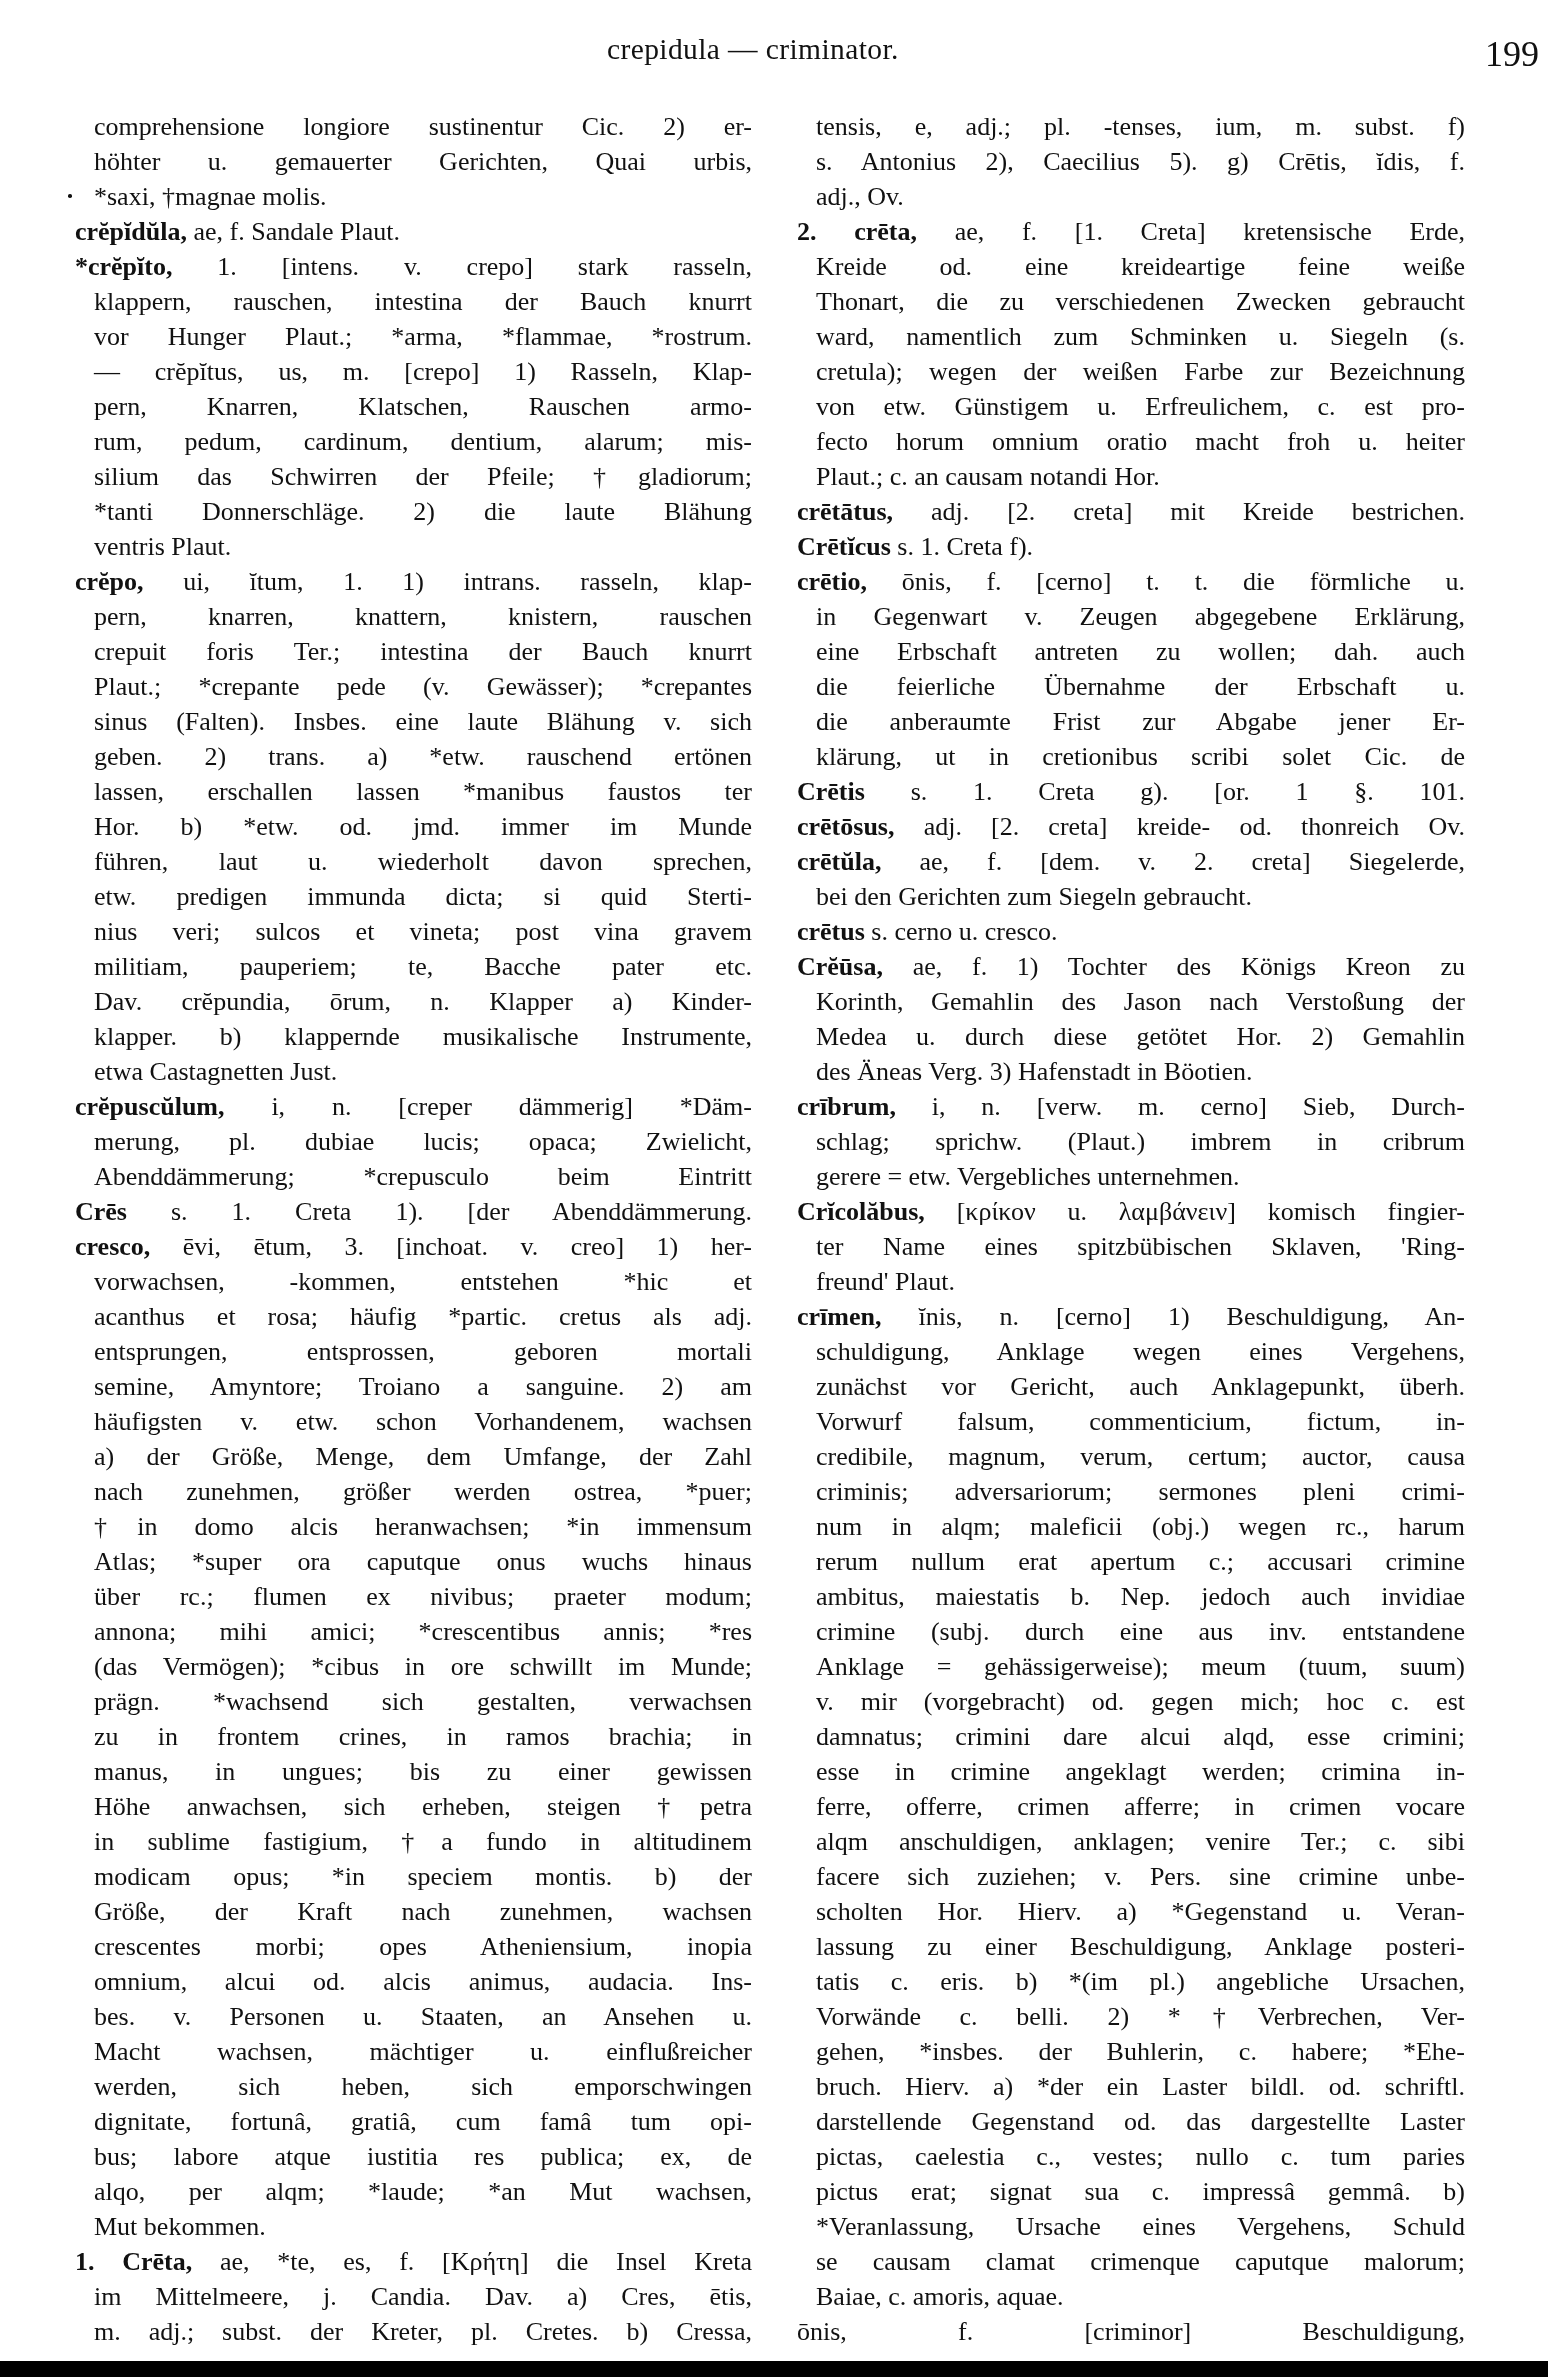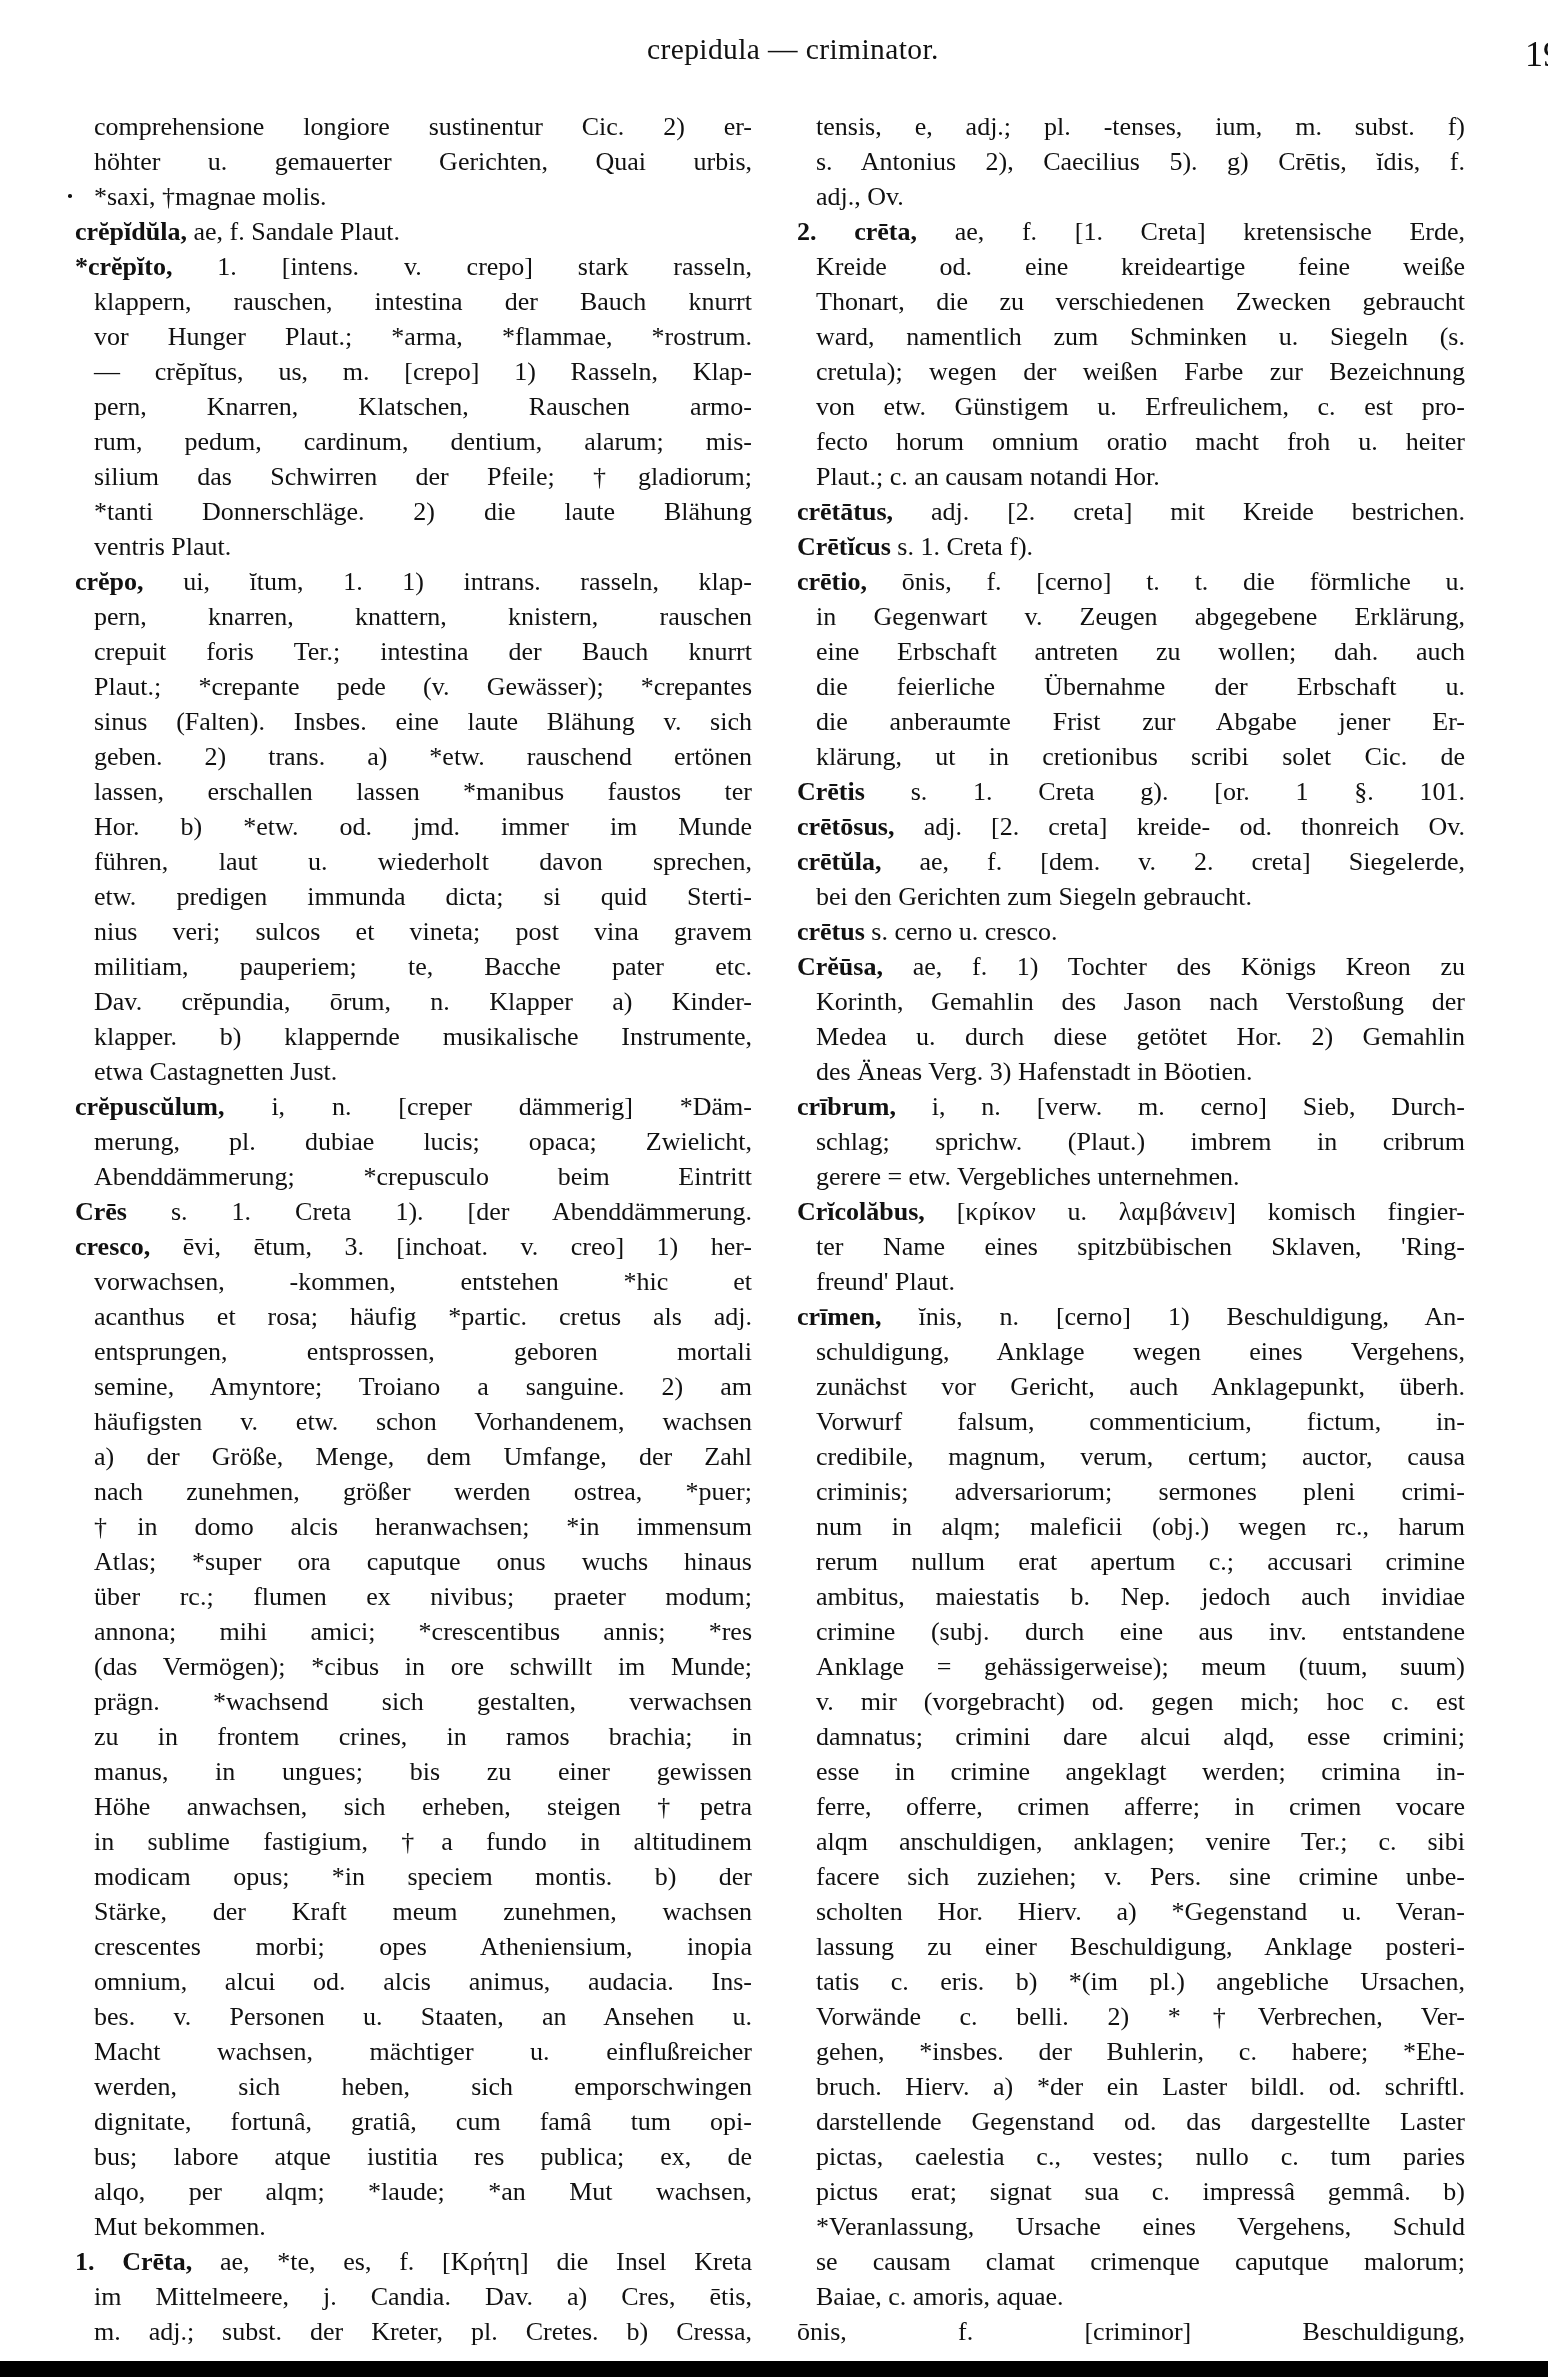--- a/index.html
+++ b/index.html
@@ -1,18 +1,18 @@
 <!DOCTYPE html>
 <html style="font-size:14px"><head>
 <meta charset="utf-8">
 <style>
   html, body { margin: 0; padding: 0; background: #ffffff; }
   body { width: 1549px; height: 2377px; position: relative; overflow: hidden;
          font-family: "Liberation Serif", "DejaVu Serif", serif; color: #111; }
-  .header { position: absolute; top: 33px; left: 0; width: 1405px; height: 43px; margin-left: 40px; }
+  .header { position: absolute; top: 33px; left: 0; width: 1405px; height: 43px; }
   .running-head { position: absolute; left: 607px; top: 0; font-size: 29.5px; letter-spacing: 0.4px; }
   .page-number { position: absolute; left: 1485px; top: 0; font-size: 36px; }
   .column { position: absolute; top: 109px; width: 677px; }
   .col-left { left: 75px; }
   .col-right { left: 797px; width: 668px; }
   .line { height: 35px; line-height: 35px; font-size: 26px; white-space: nowrap;
           text-align: justify; text-align-last: justify; overflow: hidden;
           padding-left: 19px; }
   .line.entry { padding-left: 0; }
   .line.last { text-align-last: left; }
@@ -75,21 +75,21 @@
     <div class="line">Atlas; *super ora caputque onus wuchs hinaus</div>
     <div class="line">über rc.; flumen ex nivibus; praeter modum;</div>
     <div class="line">annona; mihi amici; *crescentibus annis; *res</div>
     <div class="line">(das Vermögen); *cibus in ore schwillt im Munde;</div>
     <div class="line">prägn. *wachsend sich gestalten, verwachsen</div>
     <div class="line">zu in frontem crines, in ramos brachia; in</div>
     <div class="line">manus, in ungues; bis zu einer gewissen</div>
     <div class="line">Höhe anwachsen, sich erheben, steigen †petra</div>
     <div class="line">in sublime fastigium, †a fundo in altitudinem</div>
     <div class="line">modicam opus; *in speciem montis. b) der</div>
-    <div class="line">Stärke, der Kraft meum zunehmen, wachsen</div>
+    <div class="line">Größe, der Kraft nach zunehmen, wachsen</div>
     <div class="line">crescentes morbi; opes Atheniensium, inopia</div>
     <div class="line">omnium, alcui od. alcis animus, audacia. Ins-</div>
     <div class="line">bes. v. Personen u. Staaten, an Ansehen u.</div>
     <div class="line">Macht wachsen, mächtiger u. einflußreicher</div>
     <div class="line">werden, sich heben, sich emporschwingen</div>
     <div class="line">dignitate, fortunâ, gratiâ, cum famâ tum opi-</div>
     <div class="line">bus; labore atque iustitia res publica; ex, de</div>
     <div class="line">alqo, per alqm; *laude; *an Mut wachsen,</div>
     <div class="line last">Mut bekommen.</div>
     <div class="line entry"><span class="hw">1. Crēta,</span> ae, *te, es, f. [Κρήτη] die Insel Kreta</div>

